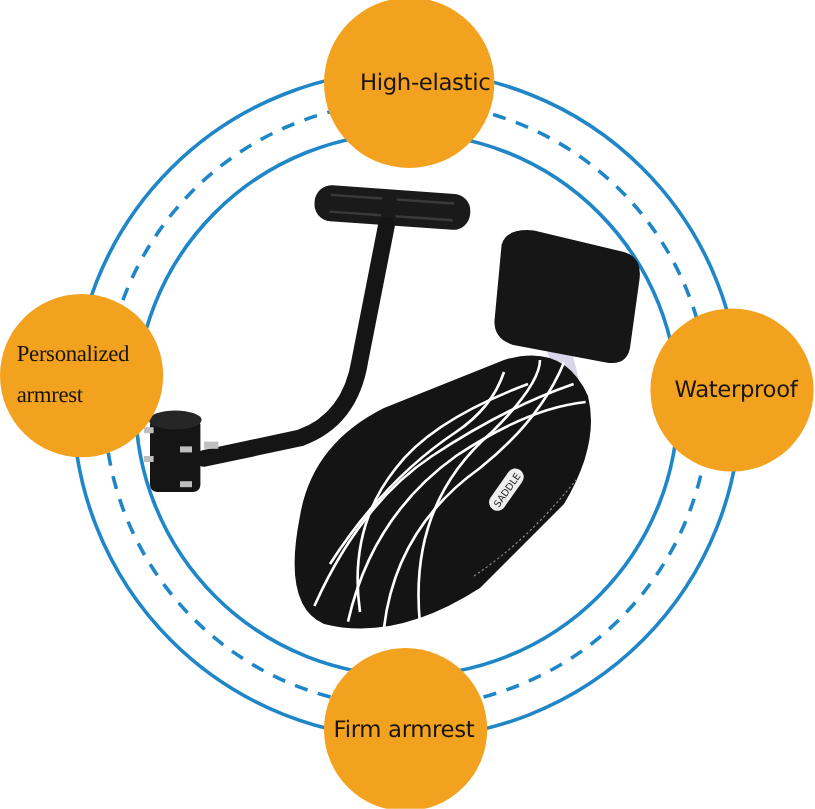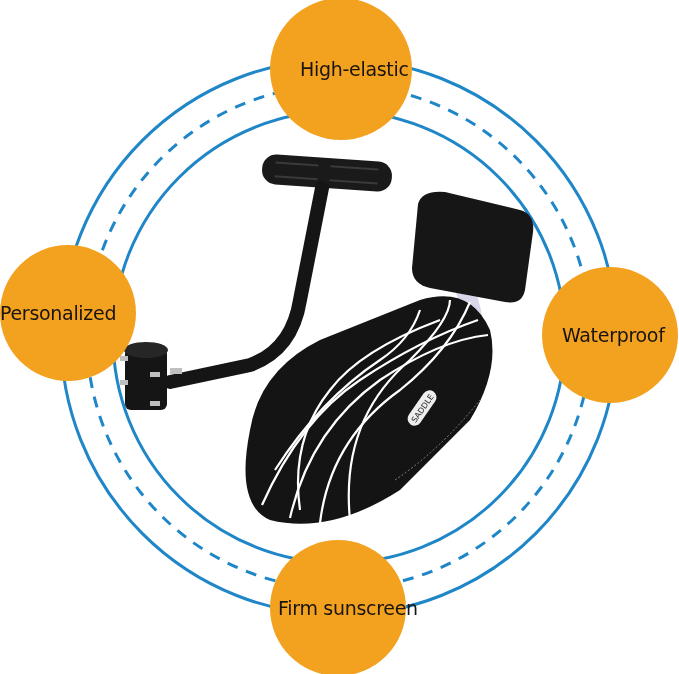--- a/index.html
+++ b/index.html
@@ -65,24 +65,25 @@
         <rect x="402" y="401" width="40" height="14" rx="7" fill="#eeeeee"></rect>
         <text x="422" y="411.5" font-size="8" text-anchor="middle" fill="#222" font-family="DejaVu Sans, sans-serif">SADDLE</text>
       </g>
     </g>
   </svg>
 
   <div class="badge" style="left:270px;top:-2px;width:142px;height:142px;padding-left:30px;">
     <span class="line">High-elastic</span>
   </div>
 
-  <div class="badge" style="left:0px;top:245px;width:136px;height:136px;">
+  <div class="badge" style="left:0px;top:245px;width:136px;height:136px;padding-left:14px;font-family:Liberation Serif, serif;">
     <span class="line">Personalized</span>
+    <span class="line">armrest</span>
   </div>
 
-  <div class="badge" style="left:542px;top:267px;width:136px;height:136px;padding-left:20px;justify-content:center;">
+  <div class="badge" style="left:542px;top:257px;width:136px;height:136px;padding-left:20px;justify-content:center;">
     <span class="line">Waterproof</span>
   </div>
 
   <div class="badge" style="left:270px;top:540px;width:136px;height:136px;padding-left:8px;">
-    <span class="line">Firm sunscreen</span>
+    <span class="line">Firm armrest</span>
   </div>
 </div>
 
 </body></html>

